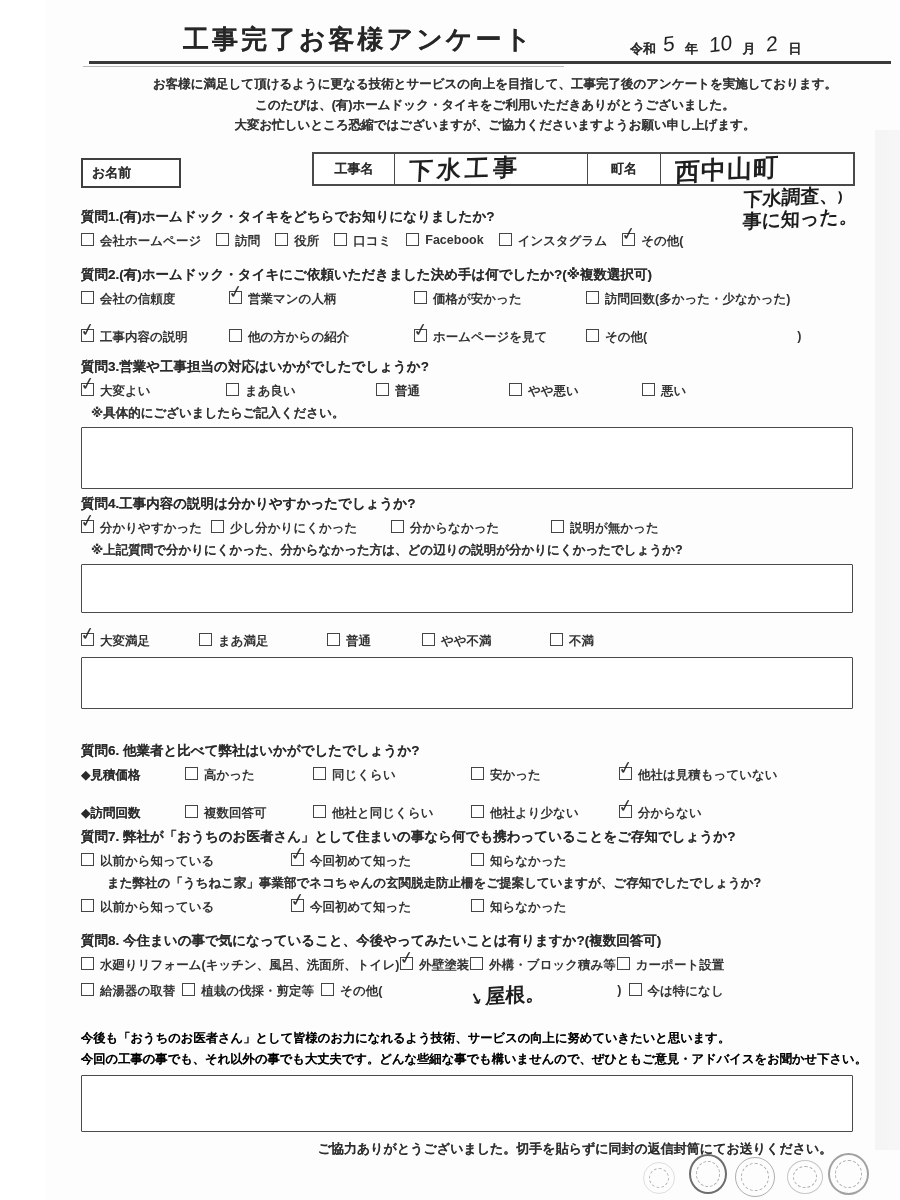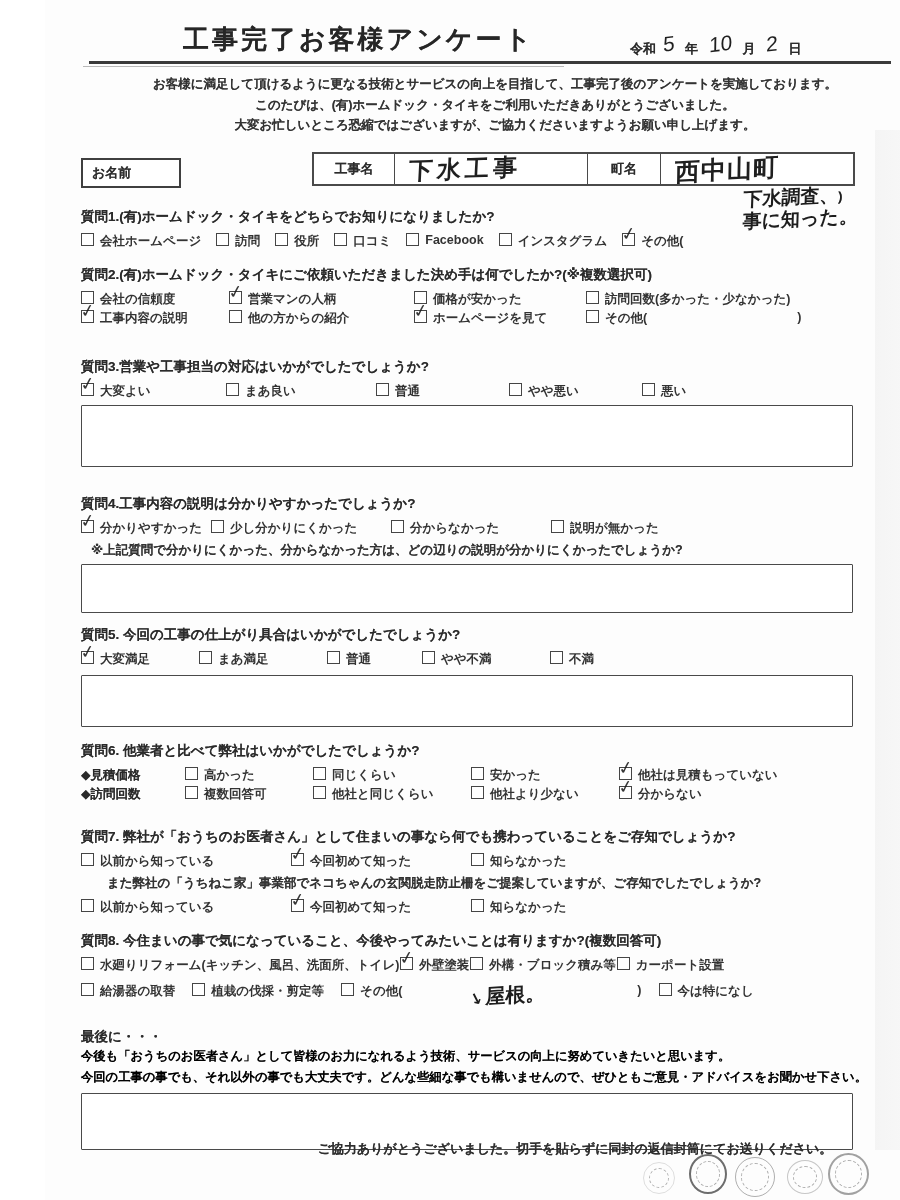--- a/index.html
+++ b/index.html
@@ -31,21 +31,21 @@
     font-size:13px;font-weight:bold;border-right:1.5px solid #4a4a4a;flex:none;}
   .work-table .cell-label.town{border-left:1.5px solid #4a4a4a;width:72px;}
   .work-table .cell-value{flex:1;display:flex;align-items:center;padding-left:14px;overflow:visible;}
   .cell-value .hw{font-size:24px;font-weight:bold;letter-spacing:4px;}
   .town-value .hw{font-size:25px;letter-spacing:1px;transform:skewX(-4deg) rotate(-3deg);}
   
   .q{position:absolute;left:36px;width:786px;}
   .q-title{font-size:13.5px;font-weight:bold;color:#2a2a2a;}
   .q-note{font-size:12.5px;font-weight:bold;margin-top:5px;padding-left:10px;color:#333;}
   .opts{display:flex;align-items:flex-start;margin-top:7px;font-size:12.5px;font-weight:bold;color:#333;}
-  .optgrid{display:grid;margin-top:7px;font-size:12.5px;font-weight:bold;color:#333;row-gap:2px;align-items:center;}
+  .optgrid{display:grid;margin-top:7px;font-size:12.5px;font-weight:bold;color:#333;row-gap:21px;align-items:center;}
   .opt{display:flex;align-items:flex-start;white-space:nowrap;}
   .cb{width:11px;height:11px;border:1.7px solid #454545;margin-right:6px;flex:none;position:relative;background:#fff;}
   .cb.checked::after{content:"✓";position:absolute;left:-2px;top:-11px;font-size:18px;font-weight:bold;
     color:rgba(25,25,25,.88);transform:rotate(-10deg);}
   .rowlabel{font-weight:bold;color:#2a2a2a;}
   .ansbox{border:1.6px solid #4a4a4a;width:770px;background:#fff;margin-top:5px;border-radius:1px;}
   .spacer{display:inline-block;}
   
   .annot-q1{position:absolute;left:698px;top:186px;font-size:19px;font-weight:bold;color:#1d1d1d;
     transform:rotate(-3deg) skewX(-5deg);line-height:1.15;white-space:nowrap;}
@@ -197,20 +197,21 @@
         </span>
       <span class="opt">
           <span class="cb"></span>
           <span>やや悪い</span>
         </span>
       <span class="opt">
           <span class="cb"></span>
           <span>悪い</span>
         </span>
     </div>
+    <div class="q-note printed">※具体的にございましたらご記入ください。</div>
     <div class="ansbox" style="height:60px;"></div>
   </div>
 
   <div class="q" style="top:495px;">
     <div class="q-title printed">質問4.工事内容の説明は分かりやすかったでしょうか?</div>
     <div class="optgrid" style="grid-template-columns:130px 180px 160px auto;">
       <span class="opt">
           <span class="cb checked"></span>
           <span>分かりやすかった</span>
         </span>
@@ -225,21 +226,20 @@
       <span class="opt">
           <span class="cb"></span>
           <span>説明が無かった</span>
         </span>
     </div>
     <div class="q-note printed">※上記質問で分かりにくかった、分からなかった方は、どの辺りの説明が分かりにくかったでしょうか?</div>
     <div class="ansbox" style="height:47px;"></div>
   </div>
 
   <div class="q" style="top:626px;">
-    <div class="q-title printed">質問5. 今回の工事の仕上がり具合はいかがでしたでしょうか?</div>
     <div class="optgrid" style="grid-template-columns:118px 128px 95px 128px auto;">
       <span class="opt">
           <span class="cb checked"></span>
           <span>大変満足</span>
         </span>
       <span class="opt">
           <span class="cb"></span>
           <span>まあ満足</span>
         </span>
       <span class="opt">
@@ -344,21 +344,21 @@
         </span>
       <span class="opt">
           <span class="cb"></span>
           <span>外構・ブロック積み等</span>
         </span>
       <span class="opt">
           <span class="cb"></span>
           <span>カーポート設置</span>
         </span>
     </div>
-    <div class="opts" style="gap:17px;margin-top:9px;">
+    <div class="opts" style="gap:7px;margin-top:9px;">
       <span class="opt">
           <span class="cb"></span>
           <span>給湯器の取替</span>
         </span>
       <span class="opt">
           <span class="cb"></span>
           <span>植栽の伐採・剪定等</span>
         </span>
       <span class="opt">
           <span class="cb"></span>
@@ -370,21 +370,20 @@
           <span class="cb"></span>
           <span>今は特になし</span>
         </span>
     </div>
   </div>
   <div class="annot-q8">
     <span class="arrow">↘</span><span>屋根。</span>
   </div>
 
   <div class="q" style="top:1028px;">
-    <div class="closing-head printed">最後に・・・</div>
     <div class="closing-line printed">今後も「おうちのお医者さん」として皆様のお力になれるよう技術、サービスの向上に努めていきたいと思います。</div>
     <div class="closing-line printed">今回の工事の事でも、それ以外の事でも大丈夫です。どんな些細な事でも構いませんので、ぜひともご意見・アドバイスをお聞かせ下さい。</div>
     <div class="ansbox" style="height:55px;"></div>
   </div>
 
   <div class="footer-text printed">ご協力ありがとうございました。切手を貼らずに同封の返信封筒にてお送りください。</div>
   <span class="stamp s0">
       <span class="inner"></span>
     </span>
   <span class="stamp s1">

